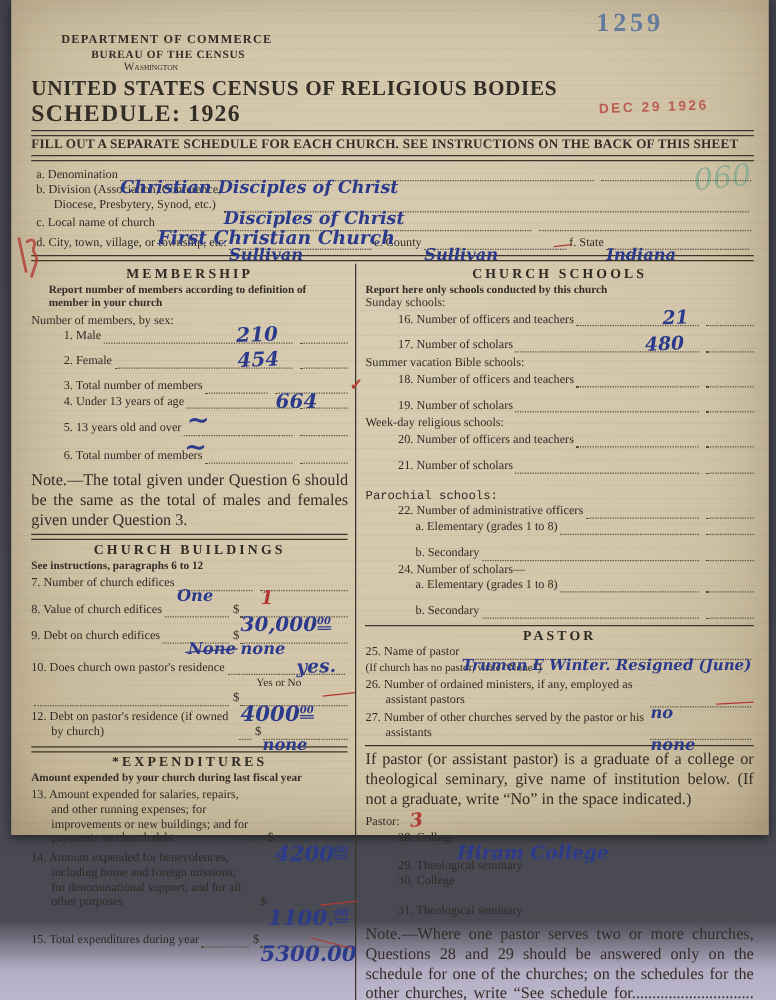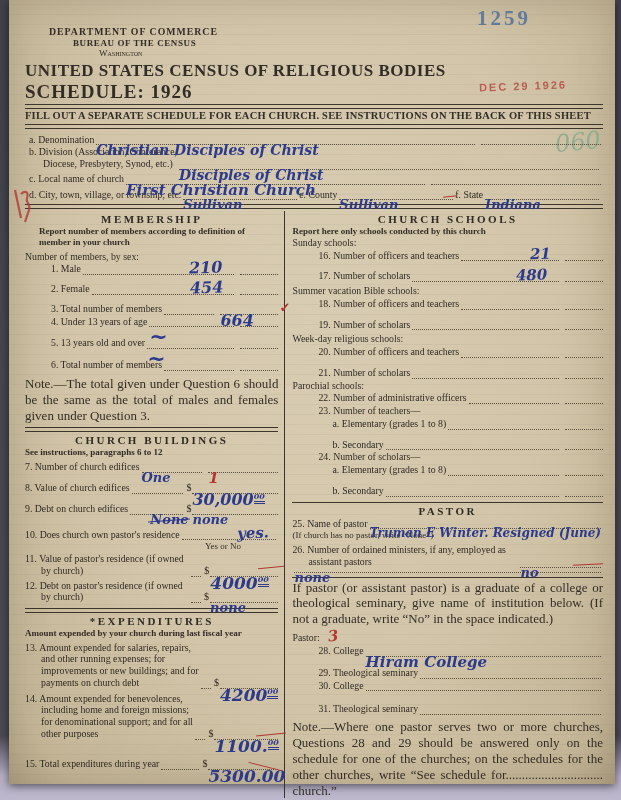--- a/index.html
+++ b/index.html
@@ -1,19 +1,19 @@
 <!DOCTYPE html>
 <html><head>
 <meta charset="utf-8">
 <style>
   html,body{margin:0;padding:0;background:#3c3c44;}
   .photo{position:relative;width:621px;height:800px;overflow:hidden;
     background:linear-gradient(180deg,#41414a 0%,#4a4a54 92%,#b3adc4 97%,#beb8cd 100%);
     font-family:"Liberation Serif",serif;}
-  .paper{position:absolute;left:9px;top:0;width:606px;height:784px;
+  .paper{position:absolute;left:9px;top:0;width:606px;height:668px;
     background:
       radial-gradient(ellipse at 50% 40%, #d8ccb2 0%, #d2c5a9 55%, #c4b697 90%, #b5a688 100%);
     box-shadow:0 2px 8px rgba(0,0,0,.55), inset 0 0 40px rgba(90,75,50,.25);
     color:#2e2a24; box-sizing:border-box; padding:4px 12px 2px 16px;}
   .paper::after{content:"";position:absolute;inset:0;pointer-events:none;opacity:.06;
     background:repeating-linear-gradient(0deg,transparent 0 9px,#5a5248 9px 10px);}
   
   .print{color:#322d26;}
   .t9{font-size:9px;line-height:1.18;}
   .t10{font-size:9.8px;line-height:1.2;}
@@ -212,21 +212,20 @@
     </div>
 
     <div class="row t10" style="margin-top:14px;">
       <span class="lbl">10. Does church own pastor's residence</span>
       <span class="leader">
         <span class="hw vplace" style="font-size:15px;">yes.</span>
       </span>
     </div>
     <div class="print t9 ctr" style="margin-left:180px;">Yes or No</div>
     <div class="row t10">
-      <span class="wrap" style="max-width:168px;">11. Value of pastor's residence (if owned by church)</span>
       <span class="leader"></span>
       <span class="dollar">$</span>
       <span class="moneybox">
         <span class="hw vleft" style="font-size:17px;bottom:-2px;left:0;"><span>4000</span><span class="hw-sup">00</span></span>
         <span class="redline" style="width:26px;right:-6px;bottom:8px;"></span>
       </span>
     </div>
     <div class="row t10" style="margin-top:3px;">
       <span class="wrap" style="max-width:168px;">12. Debt on pastor's residence (if owned by church)</span>
       <span class="leader"></span>
@@ -305,27 +304,26 @@
       <span class="lbl ind">20. Number of officers and teachers</span>
       <span class="leader"></span>
       <span class="leader2"></span>
     </div>
     <div class="row t10" style="margin-top:9px;">
       <span class="lbl ind">21. Number of scholars</span>
       <span class="leader"></span>
       <span class="leader2"></span>
     </div>
 
-    <div class="print t10" style="margin-top:1px;">Parochial schools:</div>
+    <div class="print t10" style="margin-top:12px;font-family:Liberation Mono, monospace;">Parochial schools:</div>
     <div class="row t10">
       <span class="lbl ind">22. Number of administrative officers</span>
       <span class="leader"></span>
       <span class="leader2"></span>
     </div>
-    <div class="print t10 ind">23. Number of teachers—</div>
     <div class="row t10">
       <span class="lbl ind2">a. Elementary (grades 1 to 8)</span>
       <span class="leader"></span>
       <span class="leader2"></span>
     </div>
     <div class="row t10" style="margin-top:9px;">
       <span class="lbl ind2">b. Secondary</span>
       <span class="leader"></span>
       <span class="leader2"></span>
     </div>
@@ -353,20 +351,21 @@
     <div class="print t9 ctr">(If church has no pastor, write “None”)</div>
 
     <div class="row t10" style="margin-top:3px;">
       <span class="wrap" style="max-width:210px;">26. Number of ordained ministers, if any, employed as assistant pastors</span>
       <span class="leader">
         <span class="hw vmid">no</span>
         <span class="redline" style="width:30px;right:-2px;bottom:2px;transform:rotate(-3deg);"></span>
       </span>
     </div>
     <div class="row t10" style="margin-top:3px;">
+      <span class="wrap" style="max-width:210px;">27. Number of other churches served by the pastor or his assistants</span>
       <span class="leader">
         <span class="hw vmid">none</span>
       </span>
     </div>
 
     <div class="sr" style="margin-top:4px;"></div>
     <div class="note print">If pastor (or assistant pastor) is a graduate of a college or theological seminary, give name of institution below.  (If not a graduate, write “No” in the space indicated.)</div>
 
     <div class="row t10" style="margin-top:2px;">
       <span class="lbl">Pastor:</span>

